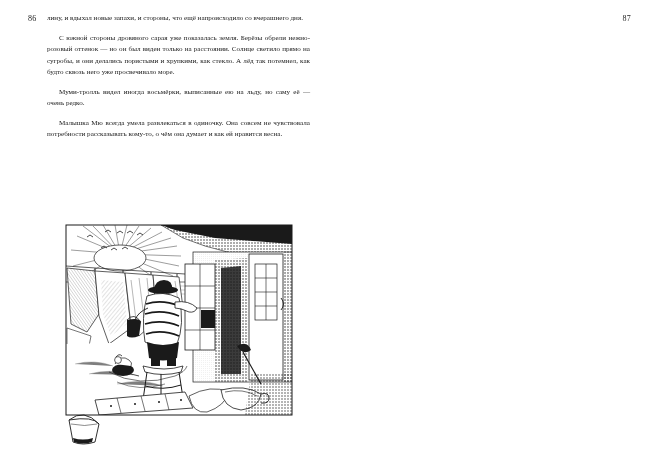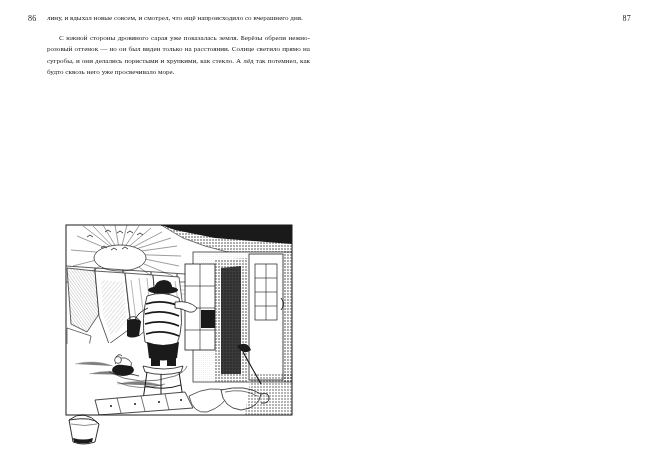--- a/index.html
+++ b/index.html
@@ -75,22 +75,24 @@
 </head>
 <body>
 
 <div id="page">
 
   <div class="page-half" id="page-left">
 
     <div class="folio" id="folio-left">86</div>
 
     <div class="textcol" id="textcol-left-top">
-      <p class="para noindent">лину, и вдыхал новые совсем, и смотрел, что ещё напроис­ходило со вчерашнего дня.</p>
+      <p class="para noindent">лину, и вдыхал новые запахи, и стороны, что ещё напроис­ходило со вчерашнего дня.</p>
       <p class="para">С южной стороны дровяного сарая уже показалась зем­ля. Берёзы обрели нежно-розовый оттенок — но он был виден только на расстоянии. Солнце светило прямо на су­гробы, и они делались пористыми и хрупкими, как стекло. А лёд так потемнел, как будто сквозь него уже просвечи­вало море.</p>
+      <p class="para">Муми-тролль видел иногда восьмёрки, выписанные ею на льду, но саму её — очень редко.</p>
+      <p class="para">Малышка Мю всегда умела развлекаться в одиночку. Она совсем не чувствовала потребности рассказывать кому-то, о чём она думает и как ей нравится весна.</p>
     </div>
 
     <div class="illus" id="illus-left">
       <svg viewBox="0 0 228 222" xmlns="http://www.w3.org/2000/svg">
         <defs>
           <pattern id="dots" width="3" height="3" patternUnits="userSpaceOnUse">
             <circle cx="1" cy="1" r="0.7" fill="#1a1a1a"></circle>
           </pattern>
           <pattern id="fine" width="2" height="2" patternUnits="userSpaceOnUse">
             <circle cx="0.6" cy="0.6" r="0.45" fill="#1a1a1a"></circle>

